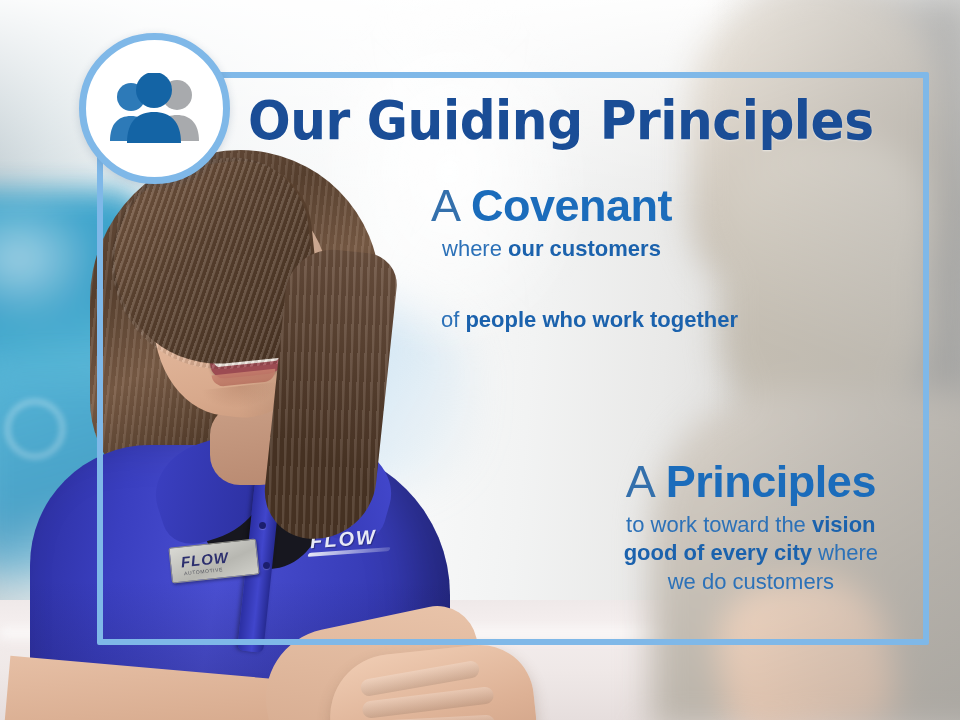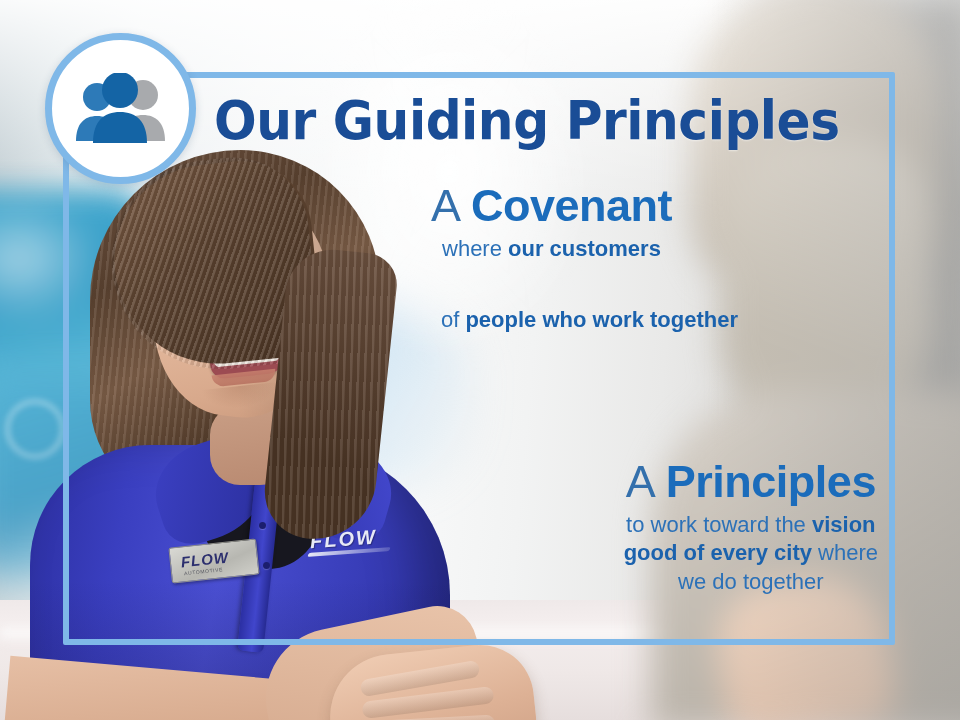--- a/index.html
+++ b/index.html
@@ -308,21 +308,21 @@
     background:linear-gradient(170deg,#f0d6c2,#dcbca6);
     border-radius:60px 70px 30px 40px; transform:rotate(-8deg);
   }
   
   .haze-right {
     position:absolute; right:0; top:0; width:250px; height:720px;
     background:linear-gradient(270deg, rgba(168,168,166,.45), rgba(255,255,255,0));
   }
 
   
-  .overlay { position:absolute; inset:0; }
+  .overlay { position:absolute; inset:0;margin-left:34px; }
 
   .frame {
     position:absolute;
     left:63px; top:72px; width:832px; height:573px;
     border:6px solid #7fb8e8;
     border-radius:2px;
   }
   
   .frame-gap {
     position:absolute; left:60px; top:66px; width:160px; height:18px;
@@ -496,17 +496,17 @@
   </div>
 
   <div class="block" id="block-commitment">
     <div class="block-title">
       <span class="art">A</span>
       <span class="key">Principles</span>
     </div>
     <div class="block-sub">
       <span>to work toward the </span><b>vision</b><br>
       <b>good of every city</b><span> where</span><br>
-      <span>we do together</span>
+      <span>we do customers</span>
     </div>
   </div>
 
 </div>
 
 </body></html>

